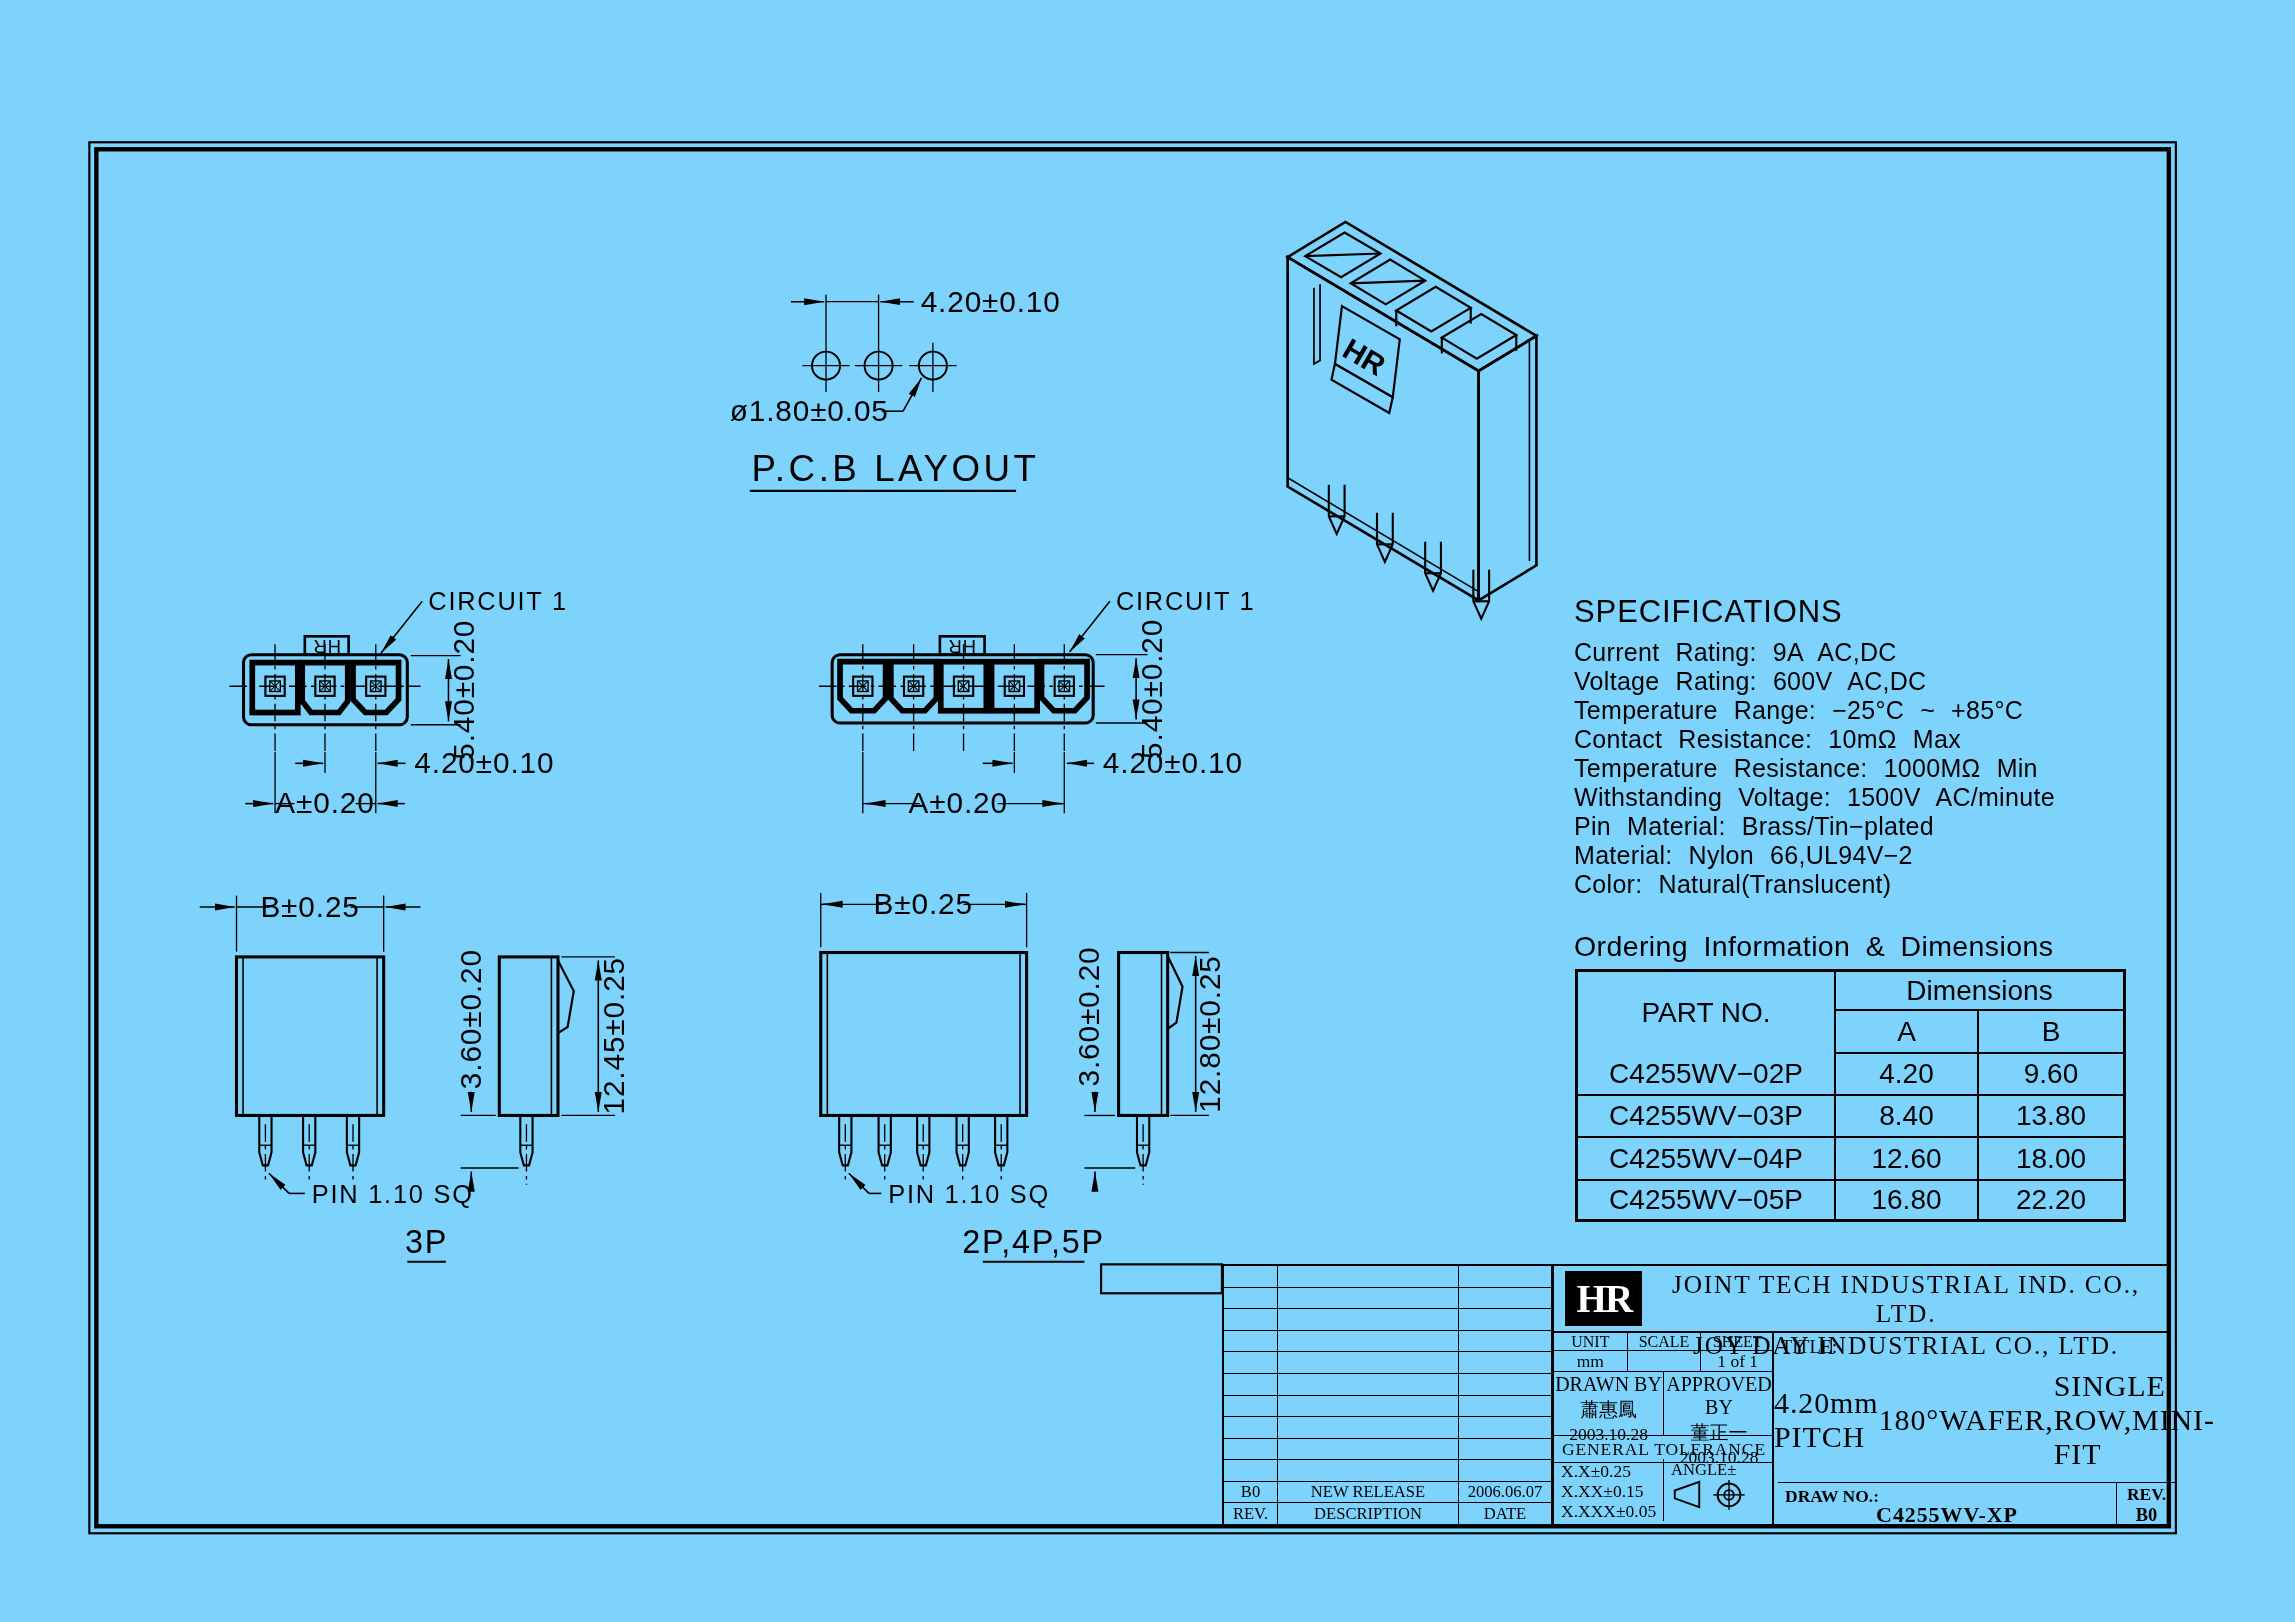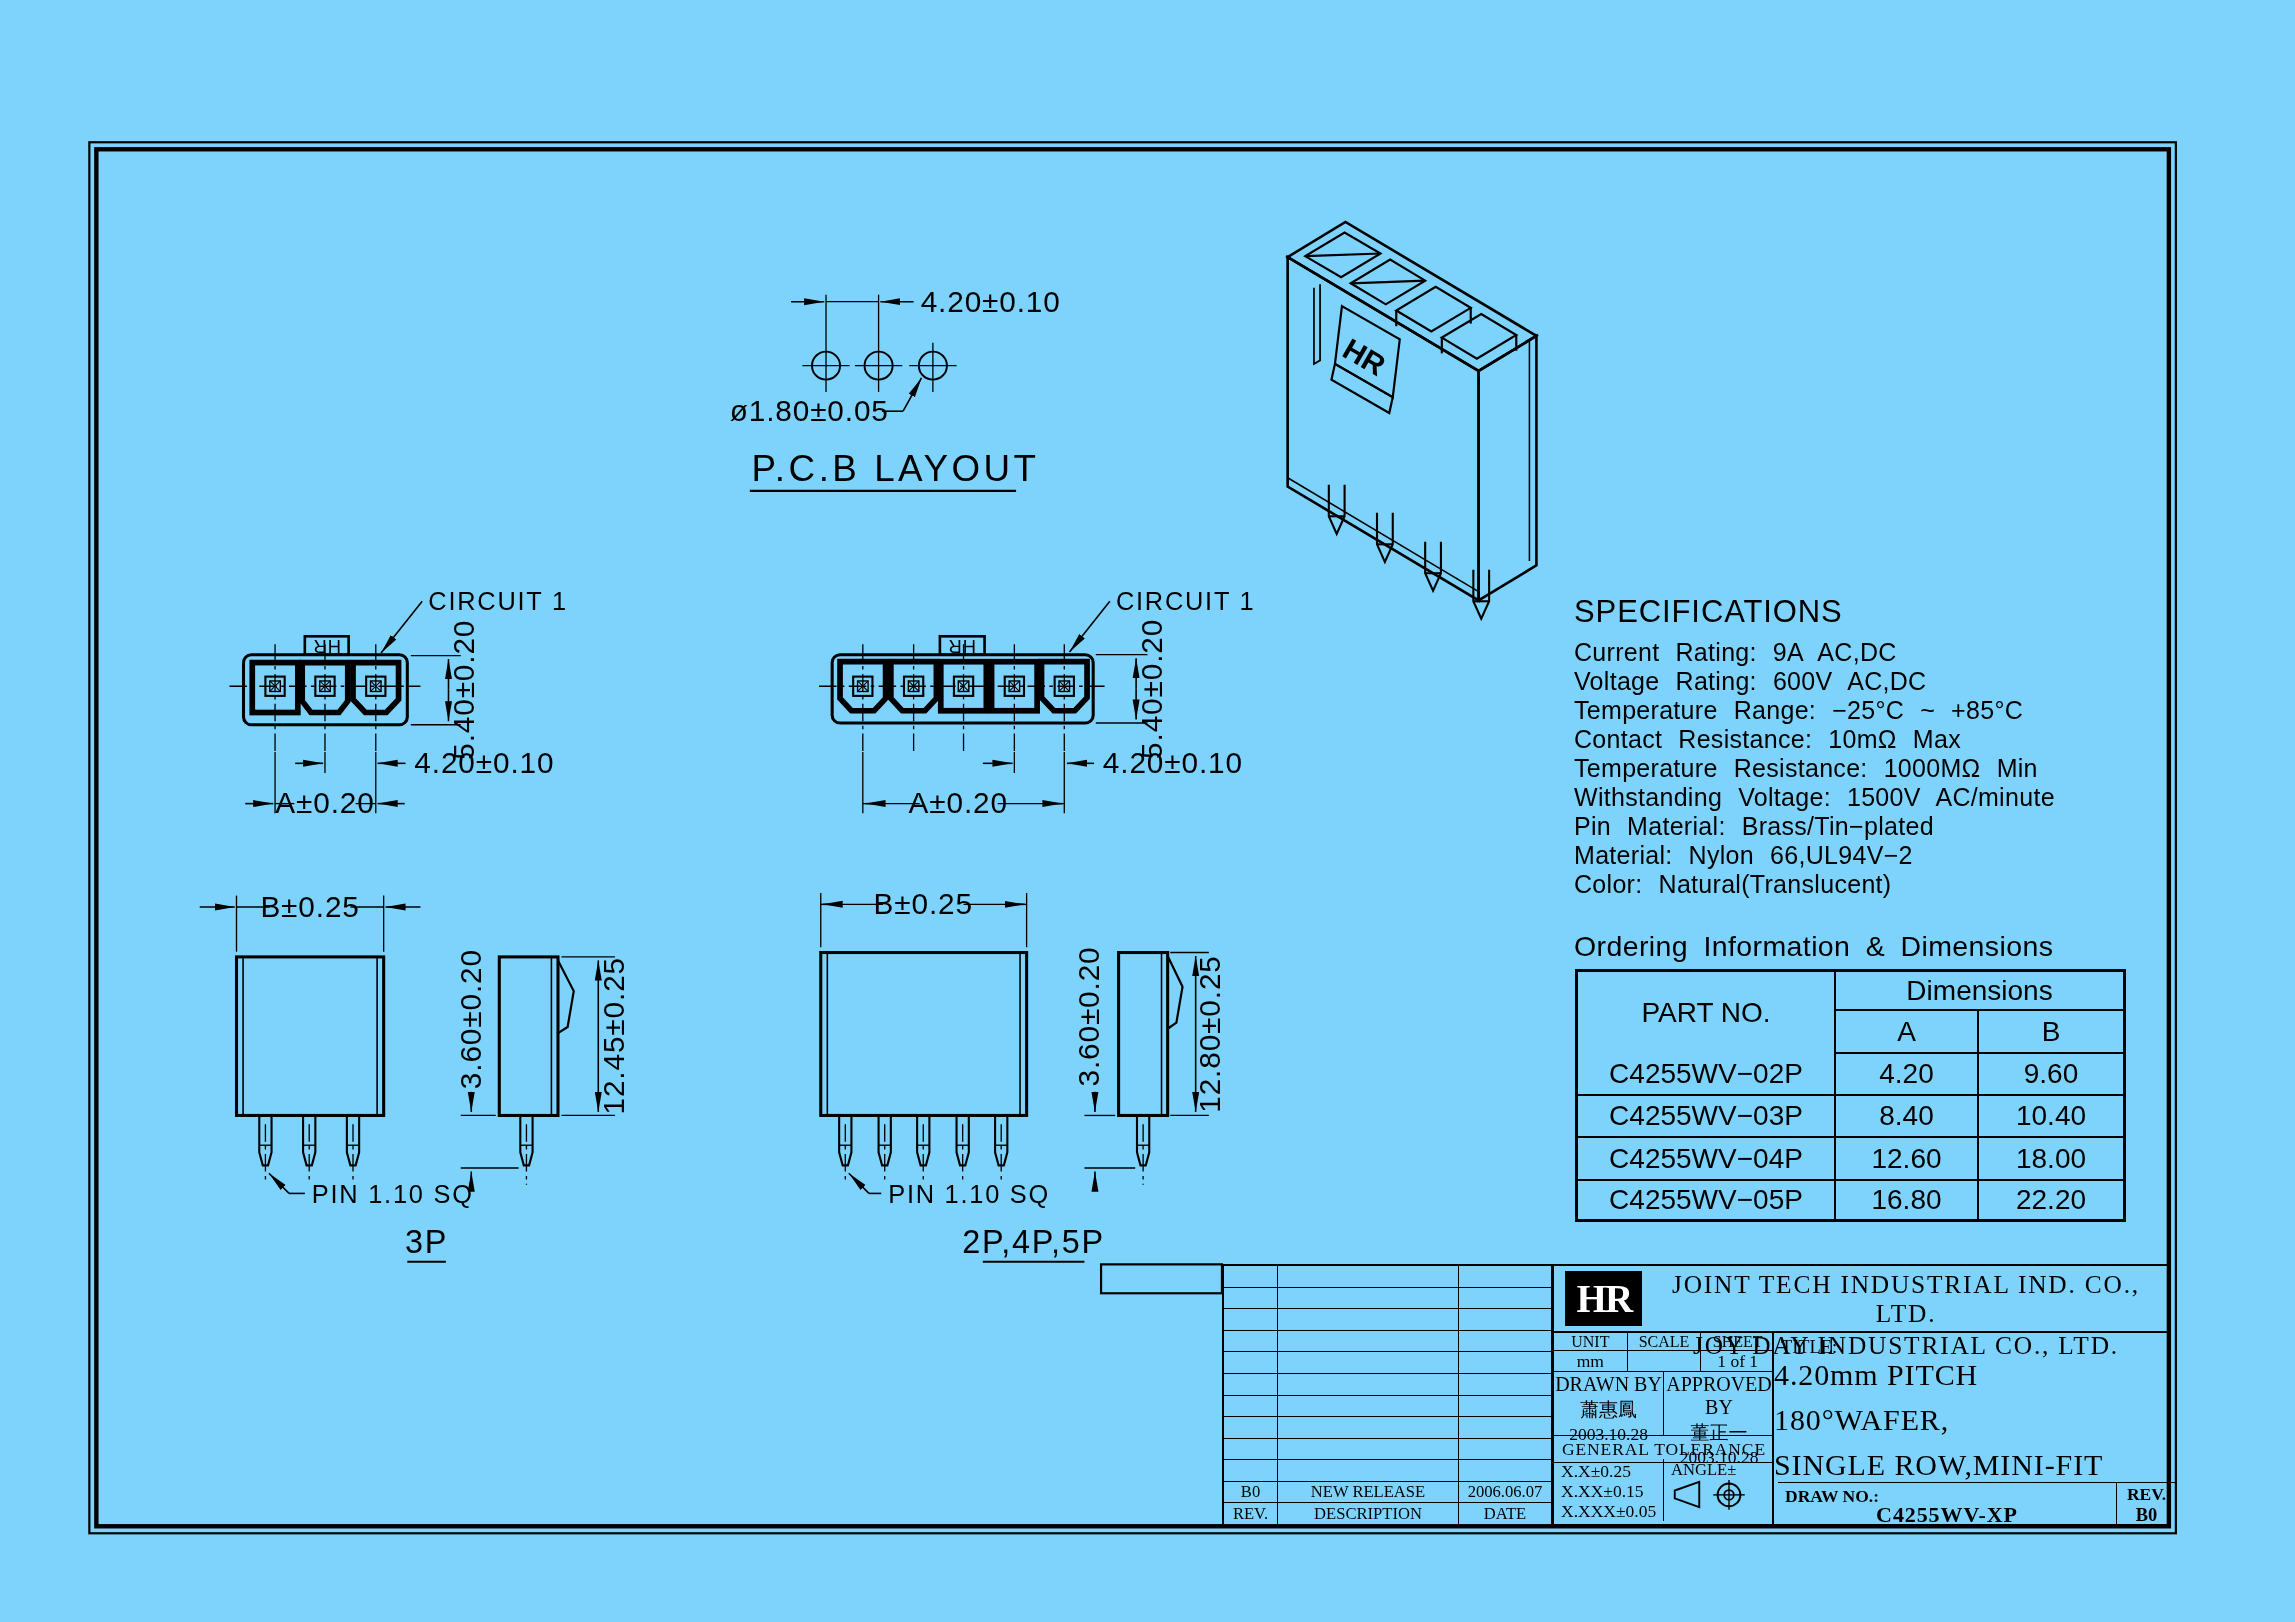--- a/index.html
+++ b/index.html
@@ -60,22 +60,22 @@
   .da{left:0;top:39px;width:220px;height:64px;display:flex;}
   .da .col{width:110px;border-right:1.8px solid #000;border-bottom:1.8px solid #000;text-align:center;}
   .da .col:last-child{width:110px;border-right:none;}
   .da .lb{font-size:20px;margin-top:0.9px;} .da .nm{font-size:19px;margin-top:0.9px;} .da .dt{font-size:17.5px;margin-top:0.9px;}
   .gt{left:0;top:103px;width:220px;height:27px;border-bottom:1.8px solid #000;font-size:17.5px;letter-spacing:0.9px;}
   .tol{left:0;top:126px;width:220px;height:62px;display:flex;}
   .tol .tc1{width:110px;border-right:1.8px solid #000;padding:1.8px 0 0 7px;font-size:17.5px;line-height:20px;}
   .tol .tc2{width:110px;padding:0.9px 0 0 7px;font-size:16.6px;}
   .tb-right{left:220px;top:67px;width:399px;height:193px;}
   .ttl-label{left:7px;top:3.5px;font-size:18.4px;position:absolute;}
-  .ttl-lines{position:absolute;left:0;top:24.5px;width:399px;height:124px;display:flex;flex-direction:column;
-             align-items:flex-start;justify-content:space-between;font-size:30px;letter-spacing:0.9px;}
+  .ttl-lines{position:absolute;left:0;top:24.5px;width:399px;height:124px;display:flex;flex-direction:row;
+             align-items:center;justify-content:space-between;font-size:30px;letter-spacing:0.9px;}
   .dn-row{position:absolute;left:4px;top:149px;width:399px;height:44px;border-top:1.8px solid #000;font-weight:bold;}
   .dn-lbl{position:absolute;left:7px;top:2.6px;font-size:17.5px;}
   .dn-val{position:absolute;left:0;top:19px;width:338px;text-align:center;font-size:22px;letter-spacing:0.9px;}
   .revbox{position:absolute;left:338px;top:0;width:60px;height:42px;border-left:1.8px solid #000;text-align:center;}
   .revbox .r1{font-size:17.5px;margin-top:0.9px;} .revbox .r2{font-size:18.4px;}
 </style>
 </head>
 <body>
 
 <div class="sheet">
@@ -379,21 +379,21 @@
 <div class="ordtab">
   <div class="c-part br">PART NO.</div>
   <div class="c-dims bb">Dimensions</div>
   <div class="br bb" style="grid-row:2;grid-column:2;">A</div>
   <div class="bb" style="grid-row:2;grid-column:3;">B</div>
   <div class="br bb">C4255WV−02P</div>
   <div class="br bb">4.20</div>
   <div class="bb">9.60</div>
   <div class="br bb">C4255WV−03P</div>
   <div class="br bb">8.40</div>
-  <div class="bb">10.40</div>
+  <div class="bb">13.80</div>
   <div class="br bb">C4255WV−04P</div>
   <div class="br bb">12.60</div>
   <div class="bb">18.00</div>
   <div class="br">C4255WV−05P</div>
   <div class="br">16.80</div>
   <div>22.20</div>
 </div>
 
 <div class="revtab">
   <div></div>

